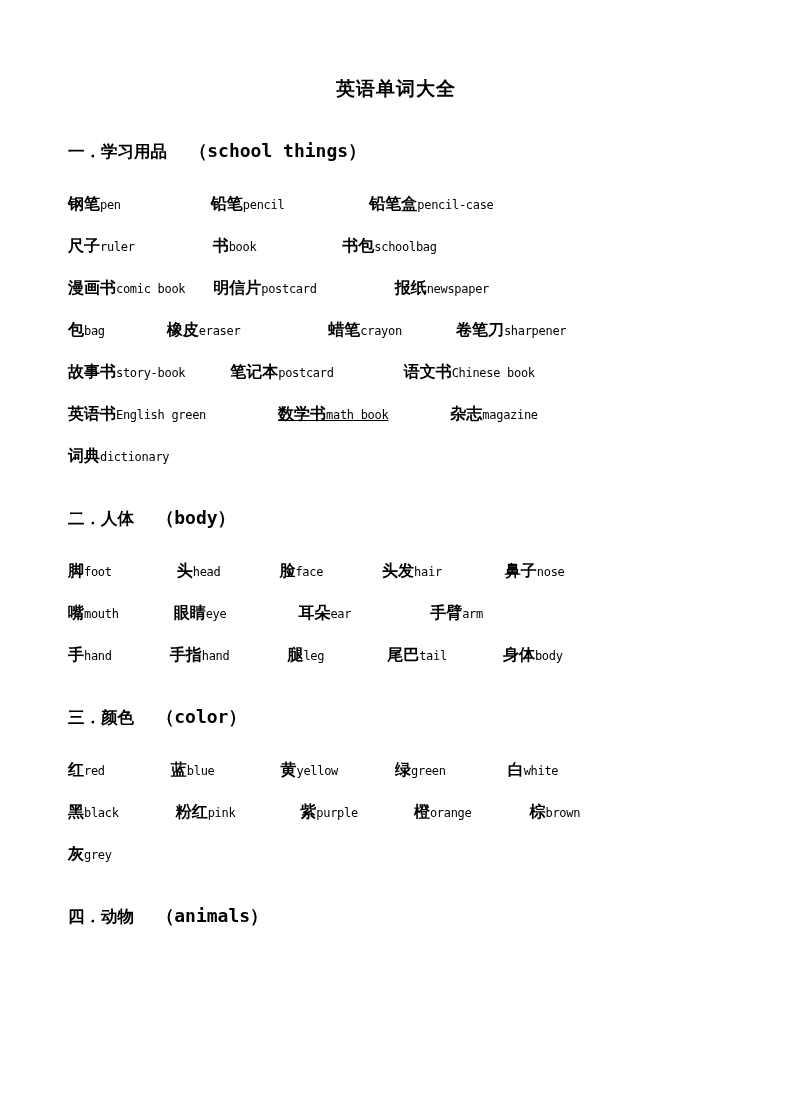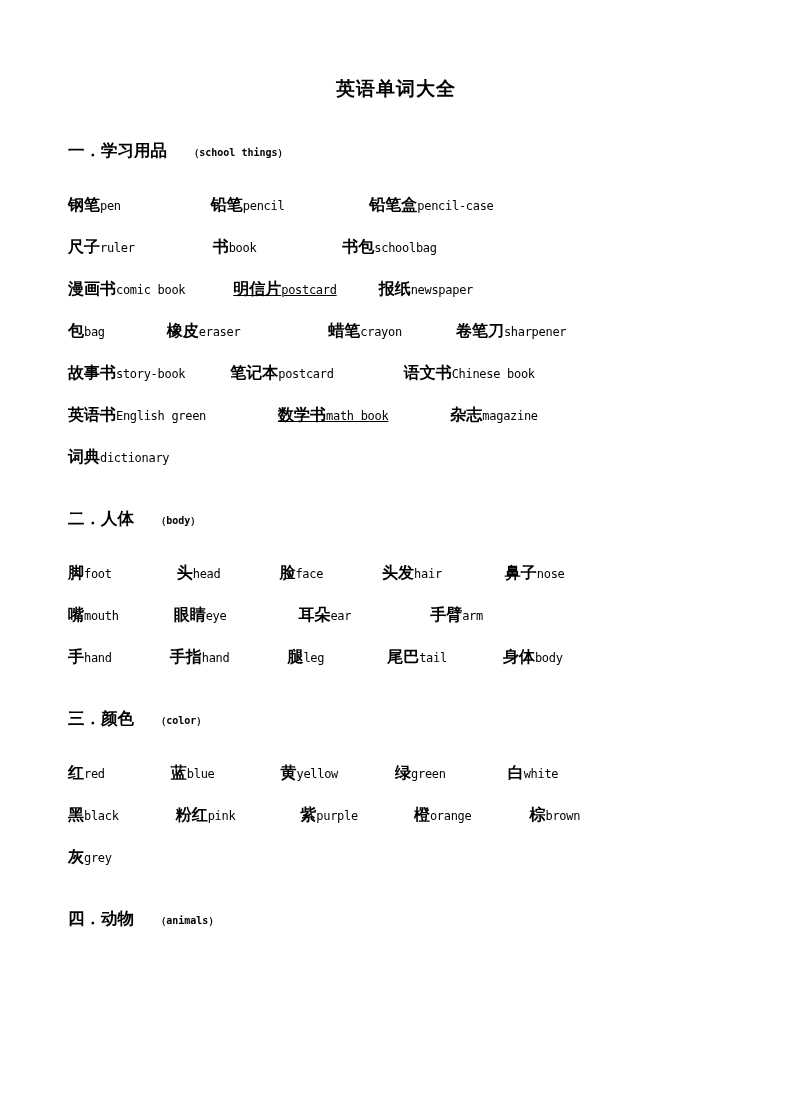--- a/index.html
+++ b/index.html
@@ -52,21 +52,21 @@
     font-weight: bold;
     font-family: "DejaVu Sans", "Liberation Sans", sans-serif;
     margin: 0 0 2px 0;
     white-space: pre;
     line-height: 30px;
   }
 
   .section-heading .sec-en {
     font-family: "DejaVu Sans Mono", "Liberation Mono", monospace;
     font-weight: bold;
-    font-size: 10px;
+    font-size: 18px;
     text-align: right;
   }
 
   .vocab-block {
     margin-top: 16px;
   }
 
   .vocab-row {
     height: 42px;
     line-height: 42px;
@@ -99,21 +99,21 @@
 
 <div class="page">
 
   <div class="doc-title">英语单词大全</div>
 
   <div class="content">
       <div class="section-heading"><span>一．</span><span>学习用品</span><span>　 </span><span class="sec-en">（school things）</span></div>
       <div class="vocab-block">
         <div class="vocab-row"><span class="vocab-item" style="margin-left: 0px;"><span class="zh">钢笔</span><span class="en">pen</span></span><span class="vocab-item" style="margin-left: 90px;"><span class="zh">铅笔</span><span class="en">pencil</span></span><span class="vocab-item" style="margin-left: 85px;"><span class="zh">铅笔盒</span><span class="en">pencil-case</span></span></div>
         <div class="vocab-row"><span class="vocab-item" style="margin-left: 0px;"><span class="zh">尺子</span><span class="en">ruler</span></span><span class="vocab-item" style="margin-left: 78px;"><span class="zh">书</span><span class="en">book</span></span><span class="vocab-item" style="margin-left: 86px;"><span class="zh">书包</span><span class="en">schoolbag</span></span></div>
-        <div class="vocab-row"><span class="vocab-item" style="margin-left: 0px;"><span class="zh">漫画书</span><span class="en">comic book</span></span><span class="vocab-item" style="margin-left: 48px; text-decoration: underline;"><span class="zh">明信片</span><span class="en">postcard</span></span><span class="vocab-item" style="margin-left: 42px;"><span class="zh">报纸</span><span class="en">newspaper</span></span></div>
+        <div class="vocab-row"><span class="vocab-item" style="margin-left: 0px;"><span class="zh">漫画书</span><span class="en">comic book</span></span><span class="vocab-item" style="margin-left: 28px;"><span class="zh">明信片</span><span class="en">postcard</span></span><span class="vocab-item" style="margin-left: 78px;"><span class="zh">报纸</span><span class="en">newspaper</span></span></div>
         <div class="vocab-row"><span class="vocab-item" style="margin-left: 0px;"><span class="zh">包</span><span class="en">bag</span></span><span class="vocab-item" style="margin-left: 62px;"><span class="zh">橡皮</span><span class="en">eraser</span></span><span class="vocab-item" style="margin-left: 88px;"><span class="zh">蜡笔</span><span class="en">crayon</span></span><span class="vocab-item" style="margin-left: 54px;"><span class="zh">卷笔刀</span><span class="en">sharpener</span></span></div>
         <div class="vocab-row"><span class="vocab-item" style="margin-left: 0px;"><span class="zh">故事书</span><span class="en">story-book</span></span><span class="vocab-item" style="margin-left: 45px;"><span class="zh">笔记本</span><span class="en">postcard</span></span><span class="vocab-item" style="margin-left: 70px;"><span class="zh">语文书</span><span class="en">Chinese book</span></span></div>
         <div class="vocab-row"><span class="vocab-item" style="margin-left: 0px;"><span class="zh">英语书</span><span class="en">English green</span></span><span class="vocab-item" style="margin-left: 72px; text-decoration: underline;"><span class="zh">数学书</span><span class="en">math book</span></span><span class="vocab-item" style="margin-left: 62px;"><span class="zh">杂志</span><span class="en">magazine</span></span></div>
         <div class="vocab-row"><span class="vocab-item" style="margin-left: 0px;"><span class="zh">词典</span><span class="en">dictionary</span></span></div>
       </div>
       <div class="spacer-md"></div>
       <div class="section-heading"><span>二．</span><span>人体</span><span>　 </span><span class="sec-en">（body）</span></div>
       <div class="vocab-block">
         <div class="vocab-row"><span class="vocab-item" style="margin-left: 0px;"><span class="zh">脚</span><span class="en">foot</span></span><span class="vocab-item" style="margin-left: 65px;"><span class="zh">头</span><span class="en">head</span></span><span class="vocab-item" style="margin-left: 59px;"><span class="zh">脸</span><span class="en">face</span></span><span class="vocab-item" style="margin-left: 59px;"><span class="zh">头发</span><span class="en">hair</span></span><span class="vocab-item" style="margin-left: 63px;"><span class="zh">鼻子</span><span class="en">nose</span></span></div>
         <div class="vocab-row"><span class="vocab-item" style="margin-left: 0px;"><span class="zh">嘴</span><span class="en">mouth</span></span><span class="vocab-item" style="margin-left: 55px;"><span class="zh">眼睛</span><span class="en">eye</span></span><span class="vocab-item" style="margin-left: 72px;"><span class="zh">耳朵</span><span class="en">ear</span></span><span class="vocab-item" style="margin-left: 79px;"><span class="zh">手臂</span><span class="en">arm</span></span></div>

